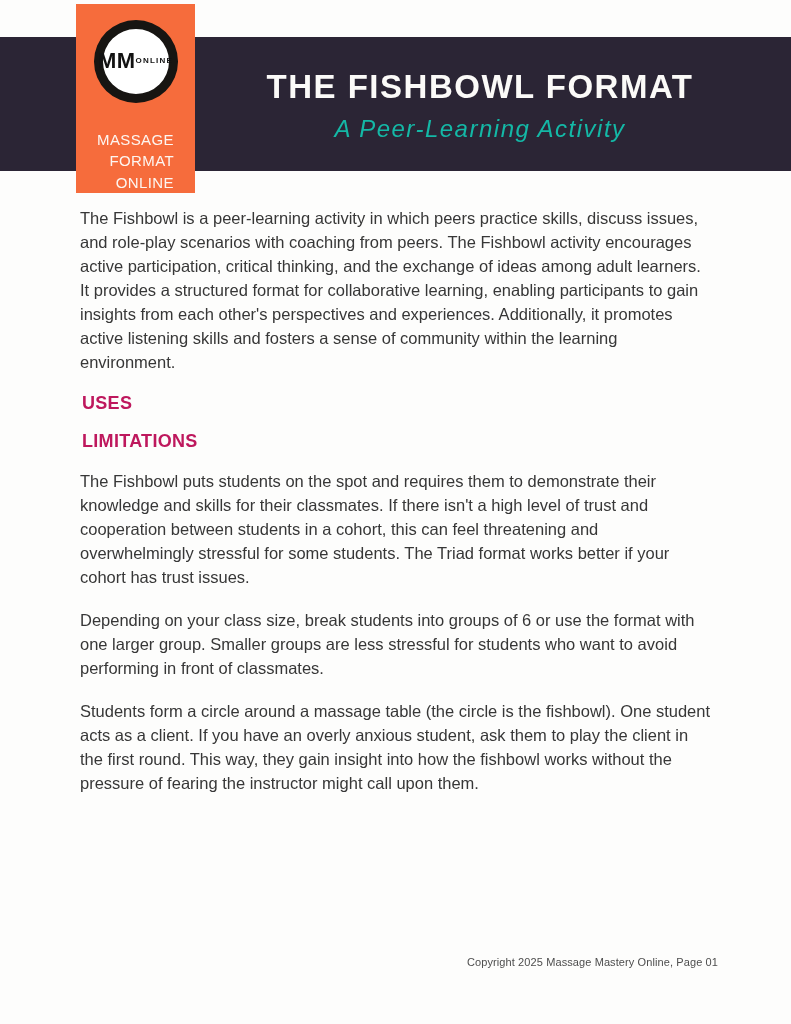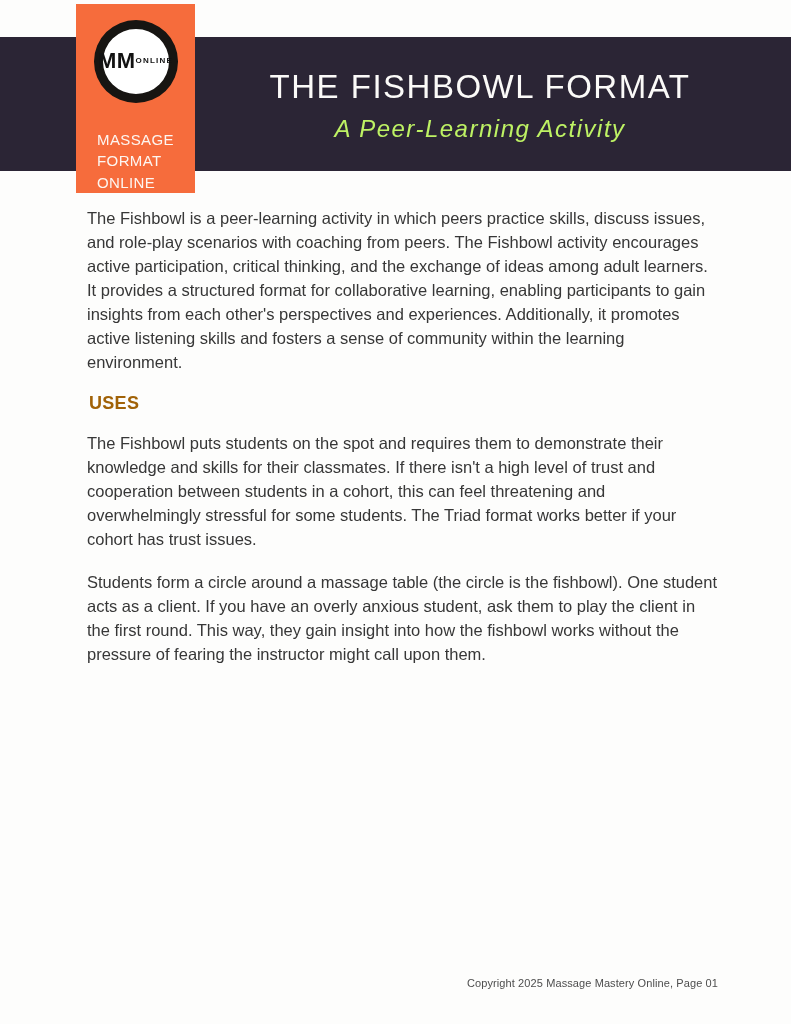--- a/index.html
+++ b/index.html
@@ -30,27 +30,27 @@
     height: 100%;
     display: flex;
     flex-direction: column;
     align-items: center;
     justify-content: center;
     padding-top: 2px;
   }
   .doc-title {
     color: #fbfaf8;
     font-size: 33px;
-    font-weight: 400;
+    font-weight: 700;
     letter-spacing: 1.5px;
     white-space: nowrap;
   }
   .doc-subtitle {
     margin-top: 9px;
-    color: #bef264;
+    color: #14b8a6;
     font-size: 24px;
     font-style: italic;
     font-weight: 400;
     letter-spacing: 1.5px;
     white-space: nowrap;
     text-align: center;
   }
 
   
   .logo-box {
@@ -92,55 +92,55 @@
   }
   .logo-online {
     font-size: 8px;
     font-weight: 700;
     color: #121212;
     letter-spacing: 1.2px;
     line-height: 1;
   }
   .logo-name {
     margin-top: 26px;
-    text-align: left;
+    text-align: right;
     color: #fdf6f1;
     font-size: 15px;
     line-height: 21.5px;
     letter-spacing: 0.4px;
   }
 
   
   .content {
     position: absolute;
     top: 206px;
-    left: 87px;
+    left: 80px;
     width: 632px;
     color: #373737;
   }
   .content p {
     font-size: 16.5px;
     line-height: 24px;
     margin-bottom: 19px;
     color: #373737;
   }
   .content h2 {
     font-size: 18px;
     font-weight: 700;
-    color: #a16207;
+    color: #be185d;
     letter-spacing: 0.3px;
     margin: 14px 0 17px 2px;
     line-height: 21px;
   }
 
   
   .footer {
     position: absolute;
     right: 73px;
-    top: 977px;
+    top: 956px;
     font-size: 11px;
     color: #4d4d4d;
     letter-spacing: 0.1px;
   }
 </style>
 </head>
 <body>
 
 <div class="page">
 
@@ -163,21 +163,23 @@
       <div>ONLINE</div>
     </div>
   </div>
 
   <div class="content">
 
     <p>The Fishbowl is a peer-learning activity in which peers practice skills, discuss issues, and role-play scenarios with coaching from peers. The Fishbowl activity encourages active participation, critical thinking, and the exchange of ideas among adult learners. It provides a structured format for collaborative learning, enabling participants to gain insights from each other's perspectives and experiences. Additionally, it promotes active listening skills and fosters a sense of community within the learning environment.</p>
 
     <h2>USES</h2>
 
+    <h2>LIMITATIONS</h2>
     <p>The Fishbowl puts students on the spot and requires them to demonstrate their knowledge and skills for their classmates. If there isn't a high level of trust and cooperation between students in a cohort, this can feel threatening and overwhelmingly stressful for some students. The Triad format works better if your cohort has trust issues.</p>
 
+    <p>Depending on your class size, break students into groups of 6 or use the format with one larger group. Smaller groups are less stressful for students who want to avoid performing in front of classmates.</p>
     <p>Students form a circle around a massage table (the circle is the fishbowl). One student acts as a client. If you have an overly anxious student, ask them to play the client in the first round. This way, they gain insight into how the fishbowl works without the pressure of fearing the instructor might call upon them.</p>
 
   </div>
 
   <div class="footer">Copyright 2025 Massage Mastery Online, Page 01</div>
 
 </div>
 
 </body></html>

